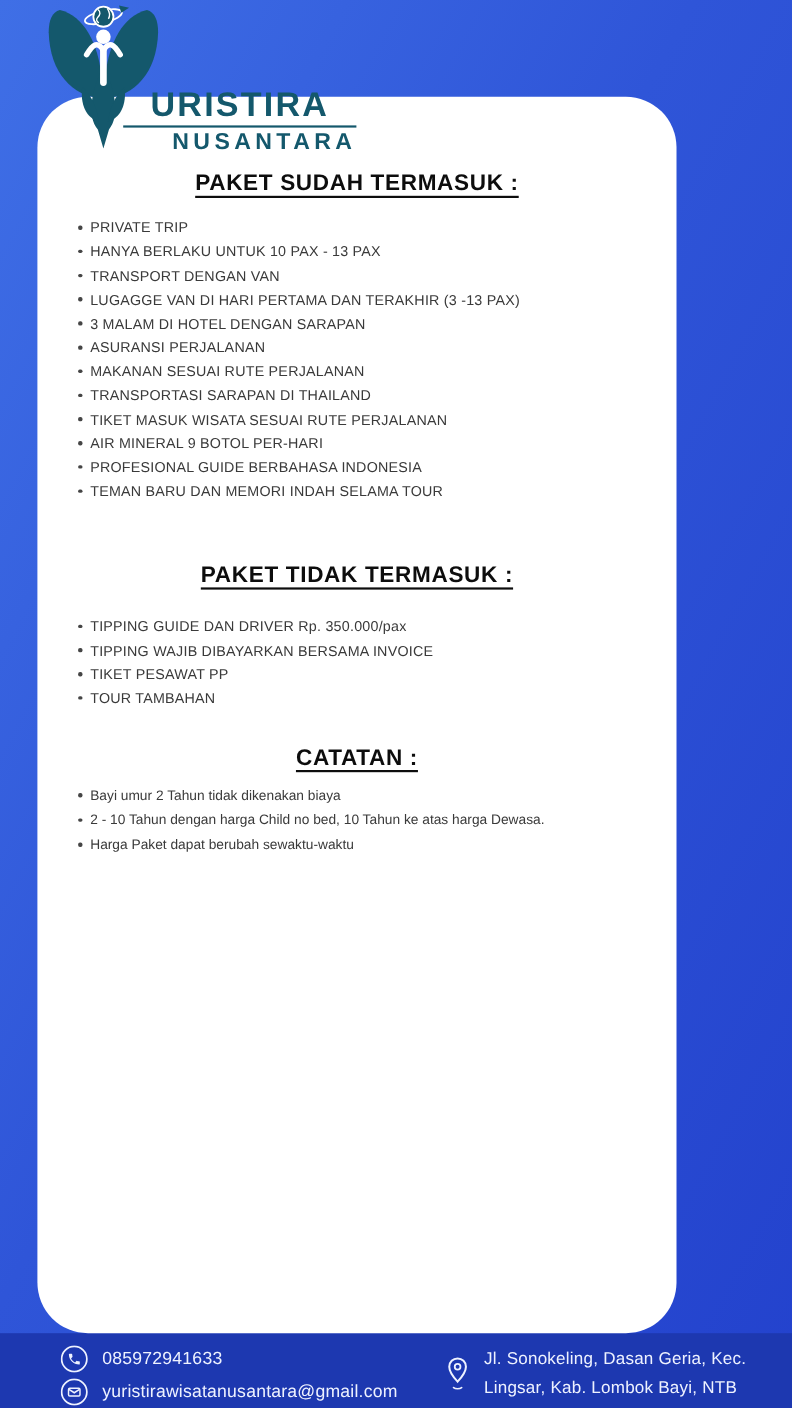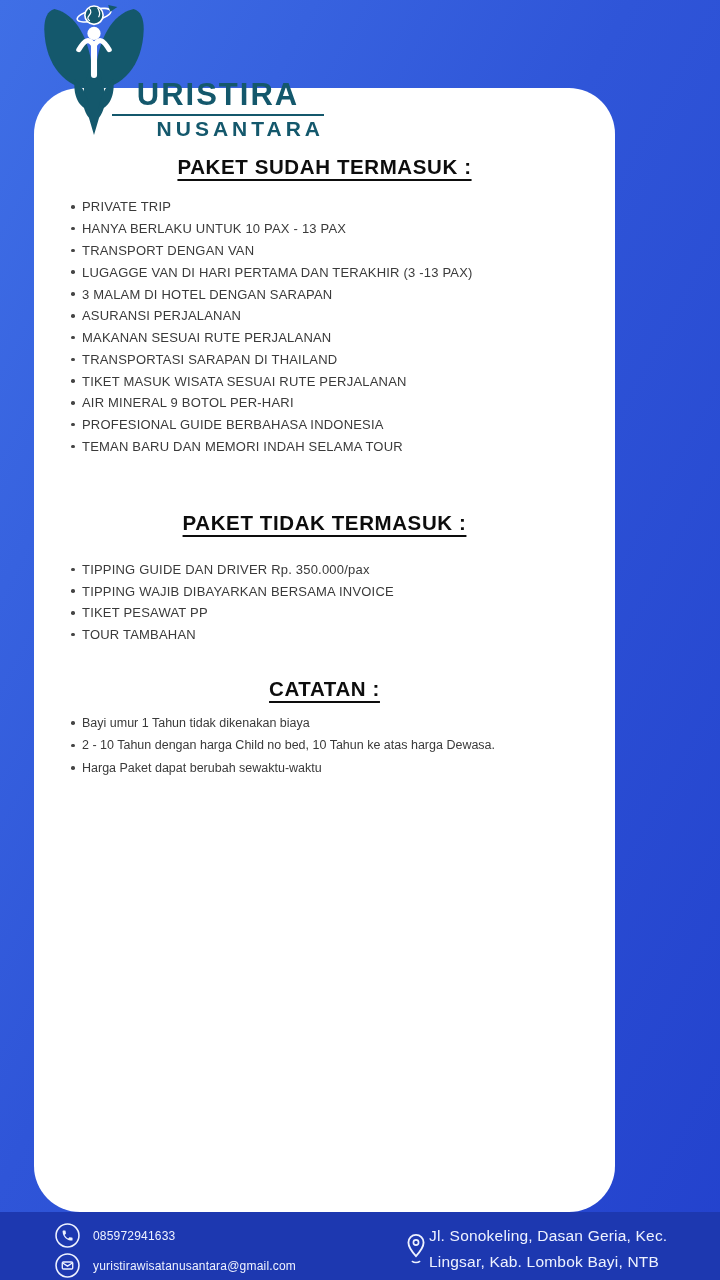--- a/index.html
+++ b/index.html
@@ -101,27 +101,27 @@
   }
   
   .contact-left { position: absolute; left: 55px; top: 1222px; }
   .contact-row {
     display: flex; align-items: center;
     height: 27px;
     color: var(--footer-text, #eef2ff);
   }
   .contact-row + .contact-row { margin-top: 3px; }
   .contact-icon { width: 25px; height: 25px; flex: 0 0 25px; }
-  .contact-text { margin-left: 13px; font-size: 12px; letter-spacing: 0.2px; }
+  .contact-text { margin-left: 13px; font-size: 16px; letter-spacing: 0.2px; }
   .contact-right {
     position: absolute; left: 403px; top: 1223px;
     display: flex; align-items: center;
   }
   .pin-icon { width: 26px; height: 40px; flex: 0 0 26px; }
-  .address { color: var(--footer-text, #eef2ff); }
+  .address { margin-left: 11px; color: var(--footer-text, #eef2ff); }
   .address div { font-size: 15.5px; line-height: 26px; letter-spacing: 0.2px; white-space: nowrap; }
 </style>
 </head>
 <body>
 
 <div class="page">
 
   <div class="footer-band"></div>
 
   <div class="card">
@@ -145,21 +145,21 @@
     <h2 class="section-title title-2">PAKET TIDAK TERMASUK :</h2>
     <ul class="bullet-list list-2">
         <li>TIPPING GUIDE DAN DRIVER Rp. 350.000/pax</li>
         <li>TIPPING WAJIB DIBAYARKAN BERSAMA INVOICE</li>
         <li>TIKET PESAWAT PP</li>
         <li>TOUR TAMBAHAN</li>
       </ul>
 
     <h2 class="section-title title-3">CATATAN :</h2>
     <ul class="bullet-list notes">
-        <li>Bayi umur 1 Tahun tidak dikenakan biaya</li>
+        <li>Bayi umur 2 Tahun tidak dikenakan biaya</li>
         <li>2 - 10 Tahun dengan harga Child no bed, 10 Tahun ke atas harga Dewasa.</li>
         <li>Harga Paket dapat berubah sewaktu-waktu</li>
       </ul>
 
   </div>
 
   <div class="logo">
     <svg class="logo-mark" viewBox="0 0 110 135">
       <g fill="#14586c">
         <path d="M52,86 C28,84 7,64 6,27 C6,16 9,9 16,7 C38,12 50,38 53,64 Z"></path>

